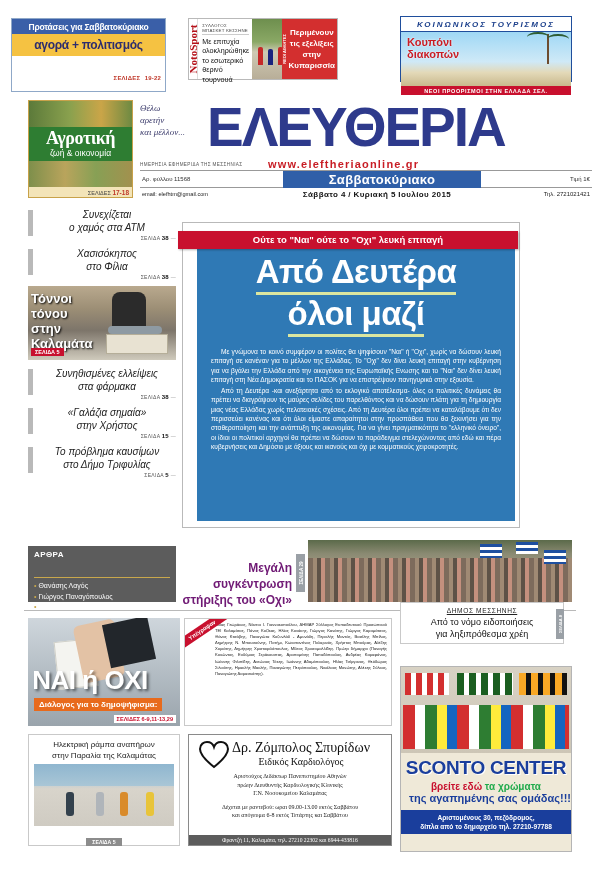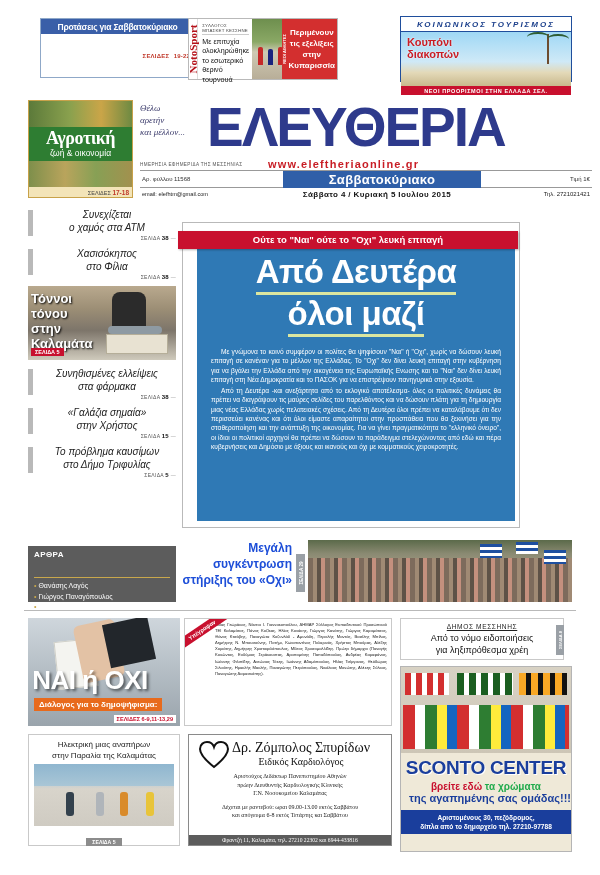--- a/index.html
+++ b/index.html
@@ -5,21 +5,21 @@
   * { box-sizing: border-box; margin: 0; padding: 0; }
   body {
     width: 600px; height: 875px;
     background: #ffffff;
     font-family: "Liberation Sans", sans-serif;
     overflow: hidden;
     position: relative;
   }
   .page { width: 600px; height: 875px; position: relative; background:#fff; }
 
-  .ad-prot { position:absolute; left:40px; top:18px; width:155px; height:60px; border:1px solid #8fa8c8; background:#fff; }
+  .ad-prot { position:absolute; left:11px; top:18px; width:155px; height:74px; border:1px solid #8fa8c8; background:#fff; }
   .ad-prot .t1 { background:#3a5fa8; color:#fff; font-size:8.5px; font-weight:bold; text-align:center; padding:3px 0 2px; letter-spacing:-.2px;}
   .ad-prot .t2 { background:#f5c242; color:#2d2d6e; font-size:12px; font-weight:bold; text-align:center; padding:4px 0 4px; letter-spacing:-.3px;}
   .ad-prot .t3 { text-align:right; padding:10px 4px 2px 0; }
   .ad-prot .t3 span { color:#c0392b; font-size:6px; font-weight:bold; letter-spacing:.2px;}
 
   .ad-noto { position:absolute; left:188px; top:18px; width:150px; height:62px; border:1px solid #b9b9b9; background:#fff; display:flex; }
   .ad-noto .vlabel { width:17px; background:#fff; border-right:1px solid #ddd; position:relative; }
   .ad-noto .vlabel span { position:absolute; left:50%; top:50%; transform:translate(-50%,-50%) rotate(-90deg); white-space:nowrap;
       color:#b5121b; font-weight:bold; font-size:11px; font-family:"Liberation Serif",serif; }
   .ad-noto .txtcol { flex:1; padding:4px 3px 2px 4px; }
@@ -98,21 +98,21 @@
 
   
   .arthra { position:absolute; left:28px; top:546px; width:148px; height:56px; background:#5c5c5c; color:#fff; padding:4px 6px;}
   .arthra .ttl { font-size:8px; font-weight:bold; letter-spacing:.4px; border-bottom:1px solid #c9a84c; padding-bottom:18px; margin-bottom:3px;}
   .arthra ul { list-style:none; }
   .arthra li { font-size:7px; line-height:10.5px; }
   .arthra li::before { content:"• "; color:#c9a84c; }
 
   
   .rally { position:absolute; left:182px; top:540px; width:390px; height:62px; }
-  .rally .cap { position:absolute; left:0; top:0; width:110px; text-align:right; font-weight:bold; font-size:12px; line-height:16px; color:#1d4ed8;}
+  .rally .cap { position:absolute; left:0; top:20px; width:110px; text-align:right; font-weight:bold; font-size:12px; line-height:16px; color:#701a75;}
   .rally .vtag { position:absolute; left:114px; top:14px; width:9px; height:38px; background:#9aa0a6; }
   .rally .vtag span{position:absolute;left:50%;top:50%;transform:translate(-50%,-50%) rotate(-90deg);white-space:nowrap;color:#fff;font-size:4.6px;font-weight:bold;}
   .rally .photo { position:absolute; left:126px; top:0; width:264px; height:62px; overflow:hidden;
       background:linear-gradient(180deg,#5b6a4a 0%,#8a8a72 22%,#b0a38e 55%,#cbbfa8 100%);}
   .rally .photo .crowd { position:absolute; bottom:0; left:0; right:0; height:44px;
       background:repeating-linear-gradient(90deg,#7d6b5c 0 5px,#a08a74 5px 9px,#5e5247 9px 13px,#c4907e 13px 17px);}
   .rally .photo .flag { position:absolute; width:22px; height:14px; background:linear-gradient(180deg,#1e4fa0 0 3px,#fff 3px 6px,#1e4fa0 6px 9px,#fff 9px 12px,#1e4fa0 12px 14px); }
 
   
   .naioxi { position:absolute; left:28px; top:618px; width:152px; height:108px; overflow:hidden;
@@ -125,21 +125,21 @@
   .naioxi .sub { position:absolute; left:6px; top:80px; background:#e86a1c; color:#fff; font-size:8px; font-weight:bold; padding:2px 5px;}
   .naioxi .pg { position:absolute; right:4px; bottom:3px; background:#fff; color:#c8102e; font-size:5.6px; font-weight:bold; padding:1px 3px;}
 
   
   .signs { position:absolute; left:184px; top:618px; width:208px; height:108px; border:1px solid #c9c9c9; background:#fff; overflow:hidden; }
   .signs .ribbon { position:absolute; left:-20px; top:6px; width:74px; background:#c8102e; color:#fff; font-size:5.6px; font-weight:bold;
      text-align:center; padding:2px 0; transform:rotate(-34deg); }
   .signs .body { padding:3px 4px 2px 30px; font-size:4.1px; line-height:6.1px; color:#222; text-align:justify; }
 
   
-  .dimos { position:absolute; left:400px; top:618px; width:164px; height:42px; border:1px solid #c9c9c9; background:#fff; position:absolute;}
+  .dimos { position:absolute; left:400px; top:602px; width:164px; height:42px; border:1px solid #c9c9c9; background:#fff; position:absolute;}
   .dimos .ttl { text-align:center; font-size:6.6px; color:#222; text-decoration:underline; letter-spacing:.6px; padding-top:4px;}
   .dimos .txt { text-align:center; font-size:9px; line-height:12px; color:#111; padding-top:2px;}
   .dimos .vtag { position:absolute; right:-1px; top:6px; width:8px; height:30px; background:#9aa0a6;}
   .dimos .vtag span{position:absolute;left:50%;top:50%;transform:translate(-50%,-50%) rotate(-90deg);white-space:nowrap;color:#fff;font-size:4px;font-weight:bold;}
 
   
   .sconto { position:absolute; left:400px; top:666px; width:172px; height:186px; border:1px solid #b5b5b5; overflow:hidden; background:#efe9d8;}
   .sconto .shelf { height:86px; position:relative; background:linear-gradient(180deg,#d8d2c4 0%,#cdc6b6 100%); overflow:hidden;}
   .sconto .scarf { position:absolute; top:6px; height:22px; }
   .sconto .jerseys { position:absolute; bottom:4px; left:2px; right:2px; height:44px;
@@ -176,20 +176,21 @@
 
   .hr { position:absolute; left:24px; width:552px; height:1px; background:#b9b9b9;}
 </style>
 </head>
 <body>
 
 <div class="page">
 
   <div class="ad-prot">
     <div class="t1">Προτάσεις για Σαββατοκύριακο</div>
+    <div class="t2">αγορά + πολιτισμός</div>
     <div class="t3">
       <span>ΣΕΛΙΔΕΣ</span>
       <span>19-22</span>
     </div>
   </div>
 
   <div class="ad-noto">
     <div class="vlabel">
       <span>NotoSport</span>
     </div>
@@ -426,21 +427,21 @@
     </div>
     <div class="l2">της αγαπημένης σας ομάδας!!!</div>
     <div class="addr">
       <div>Αριστομένους 30, πεζόδρομος,</div>
       <div>δίπλα από το δημαρχείο τηλ. 27210-97788</div>
     </div>
   </div>
 
   <div class="ramp">
     <div class="ttl">
-      <div>Ηλεκτρική μιας αναπήρων</div>
+      <div>Ηλεκτρική ράμπα αναπήρων</div>
       <div>στην Παραλία της Καλαμάτας</div>
     </div>
     <div class="photo">
       <div class="sea"></div>
       <div class="p a"></div>
       <div class="p b"></div>
       <div class="p c"></div>
       <div class="p d"></div>
     </div>
     <div class="pg">

